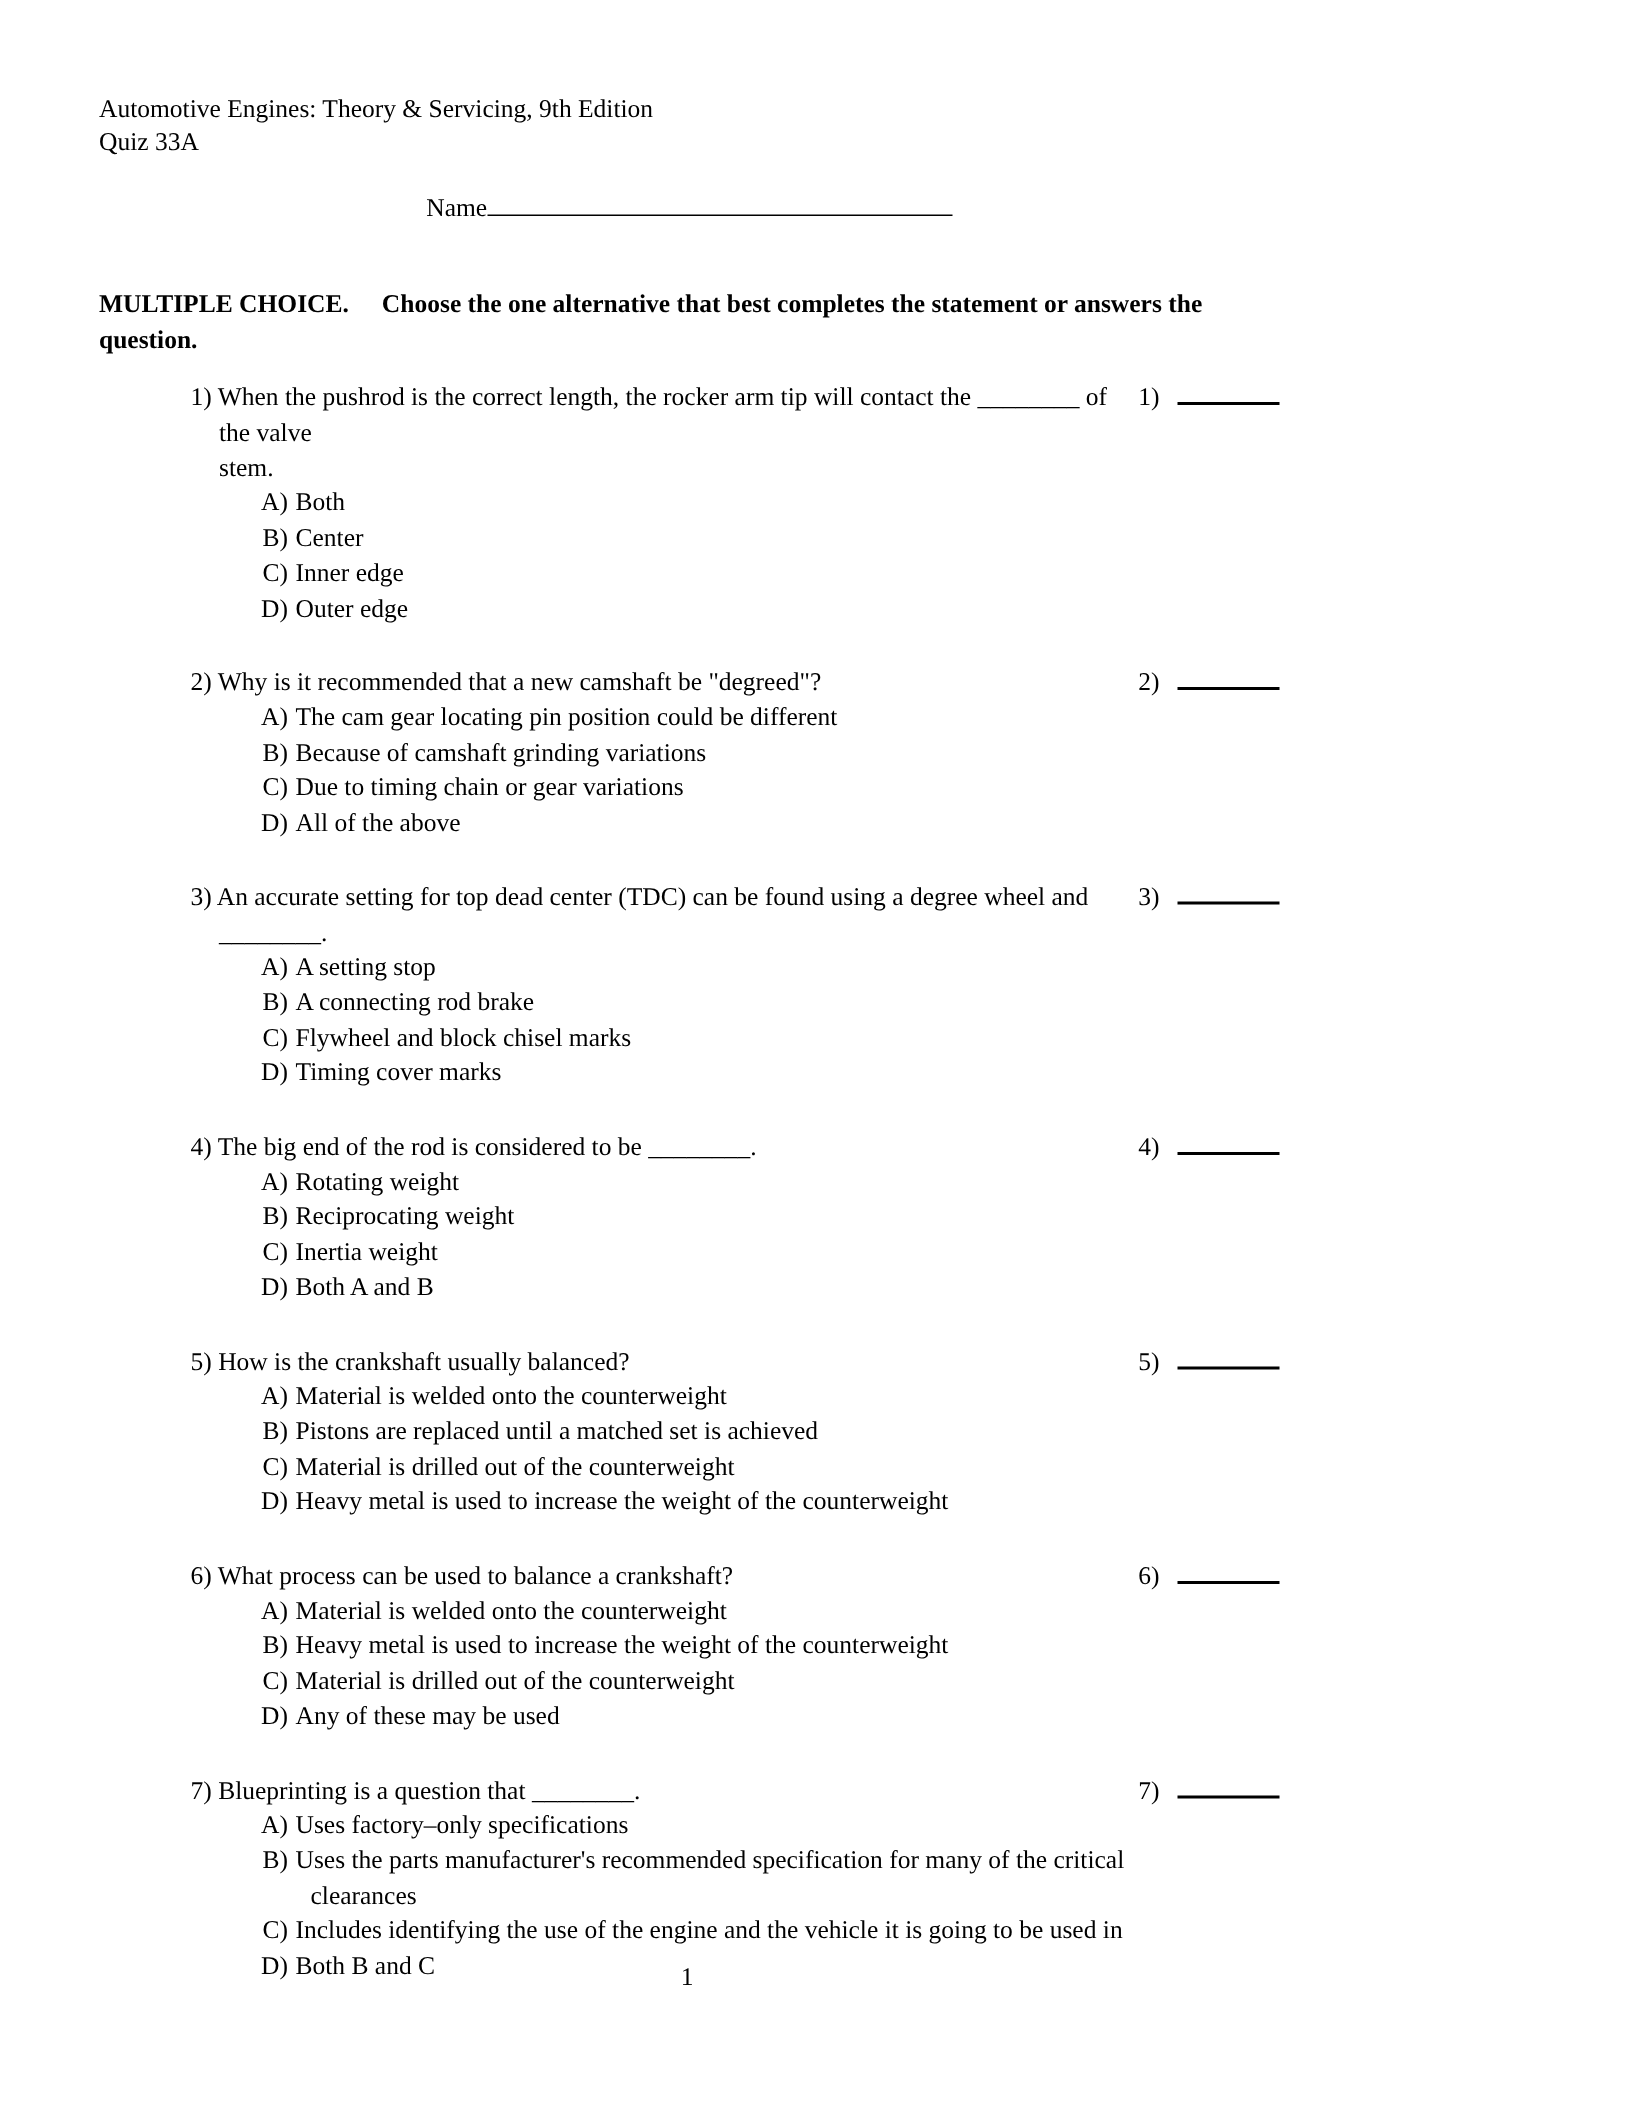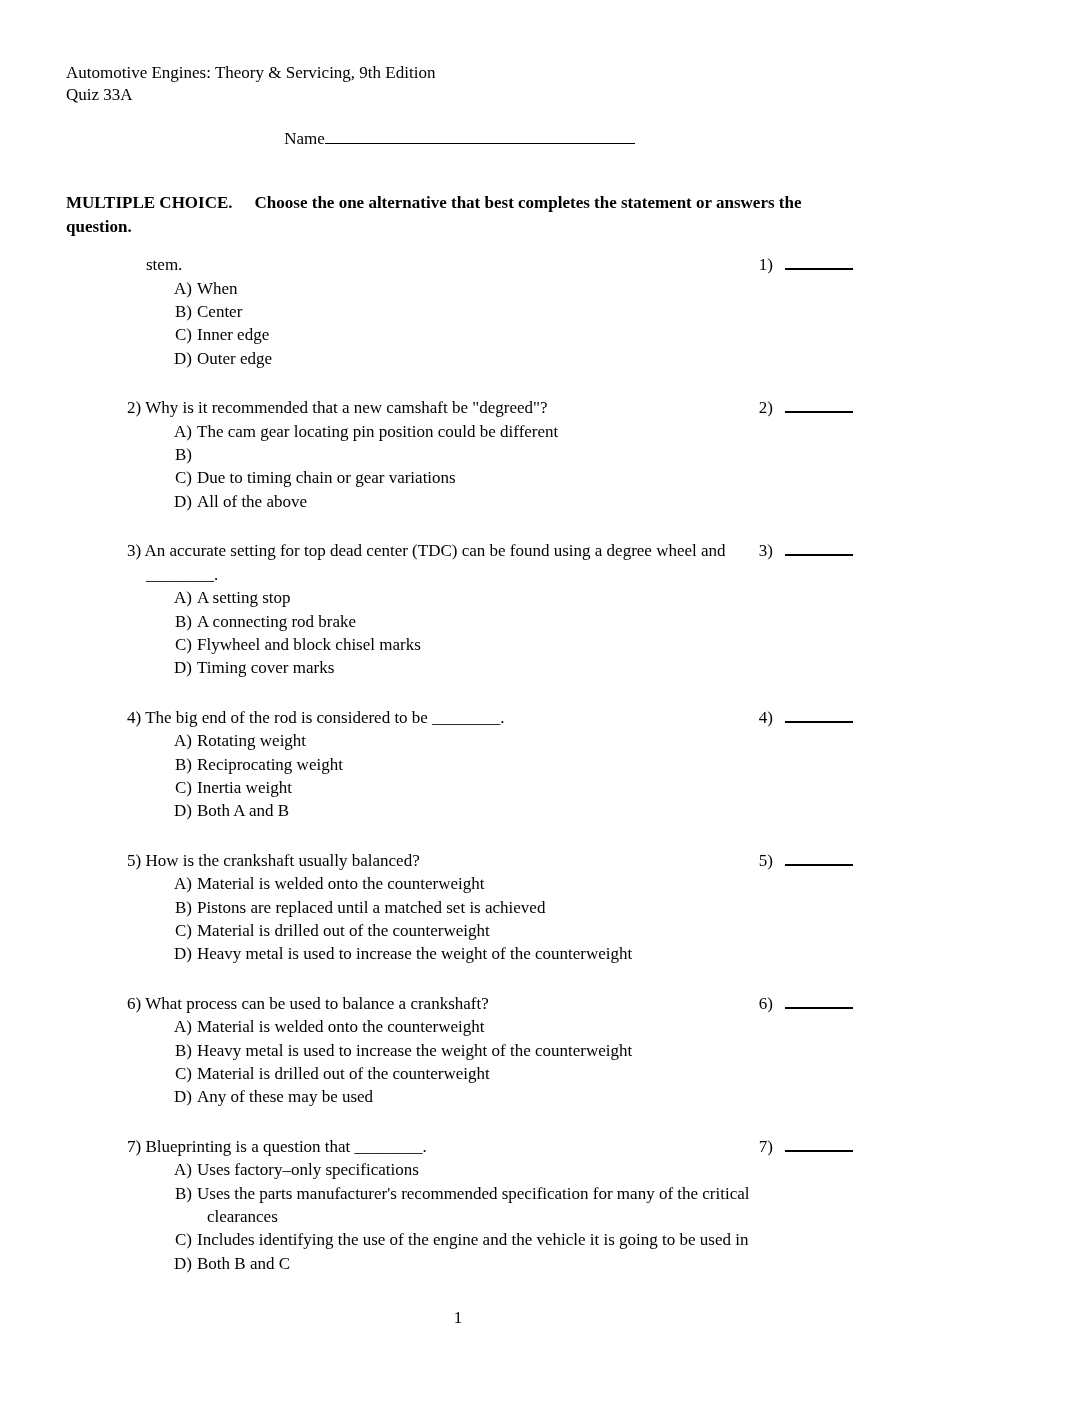--- a/index.html
+++ b/index.html
@@ -53,26 +53,30 @@
     <span>Name</span><span class="name-line"></span>
   </div>
 
   <div class="mc-heading">
     <span class="mc-title">MULTIPLE CHOICE.</span><span>Choose the one alternative that best completes the statement or answers the question.</span>
   </div>
 
   <div class="questions">
   <div class="question">
     <div class="q-main">
+      <div class="q-text">
+        <span class="q-num">1)</span>
+        <span>When the pushrod is the correct length, the rocker arm tip will contact the ________ of the valve</span>
+      </div>
       <div class="q-text2">stem.</div>
       <div class="options">
         <div class="option">
           <span class="opt-label">A)</span>
           <span class="opt-body">
-            <span class="opt-text">When</span>
+            <span class="opt-text">Both</span>
             <span class="opt-cont"></span>
           </span>
         </div>
         <div class="option">
           <span class="opt-label">B)</span>
           <span class="opt-body">
             <span class="opt-text">Center</span>
             <span class="opt-cont"></span>
           </span>
         </div>
@@ -107,20 +111,24 @@
       <div class="options">
         <div class="option">
           <span class="opt-label">A)</span>
           <span class="opt-body">
             <span class="opt-text">The cam gear locating pin position could be different</span>
             <span class="opt-cont"></span>
           </span>
         </div>
         <div class="option">
           <span class="opt-label">B)</span>
+          <span class="opt-body">
+            <span class="opt-text">Because of camshaft grinding variations</span>
+            <span class="opt-cont"></span>
+          </span>
         </div>
         <div class="option">
           <span class="opt-label">C)</span>
           <span class="opt-body">
             <span class="opt-text">Due to timing chain or gear variations</span>
             <span class="opt-cont"></span>
           </span>
         </div>
         <div class="option">
           <span class="opt-label">D)</span>

